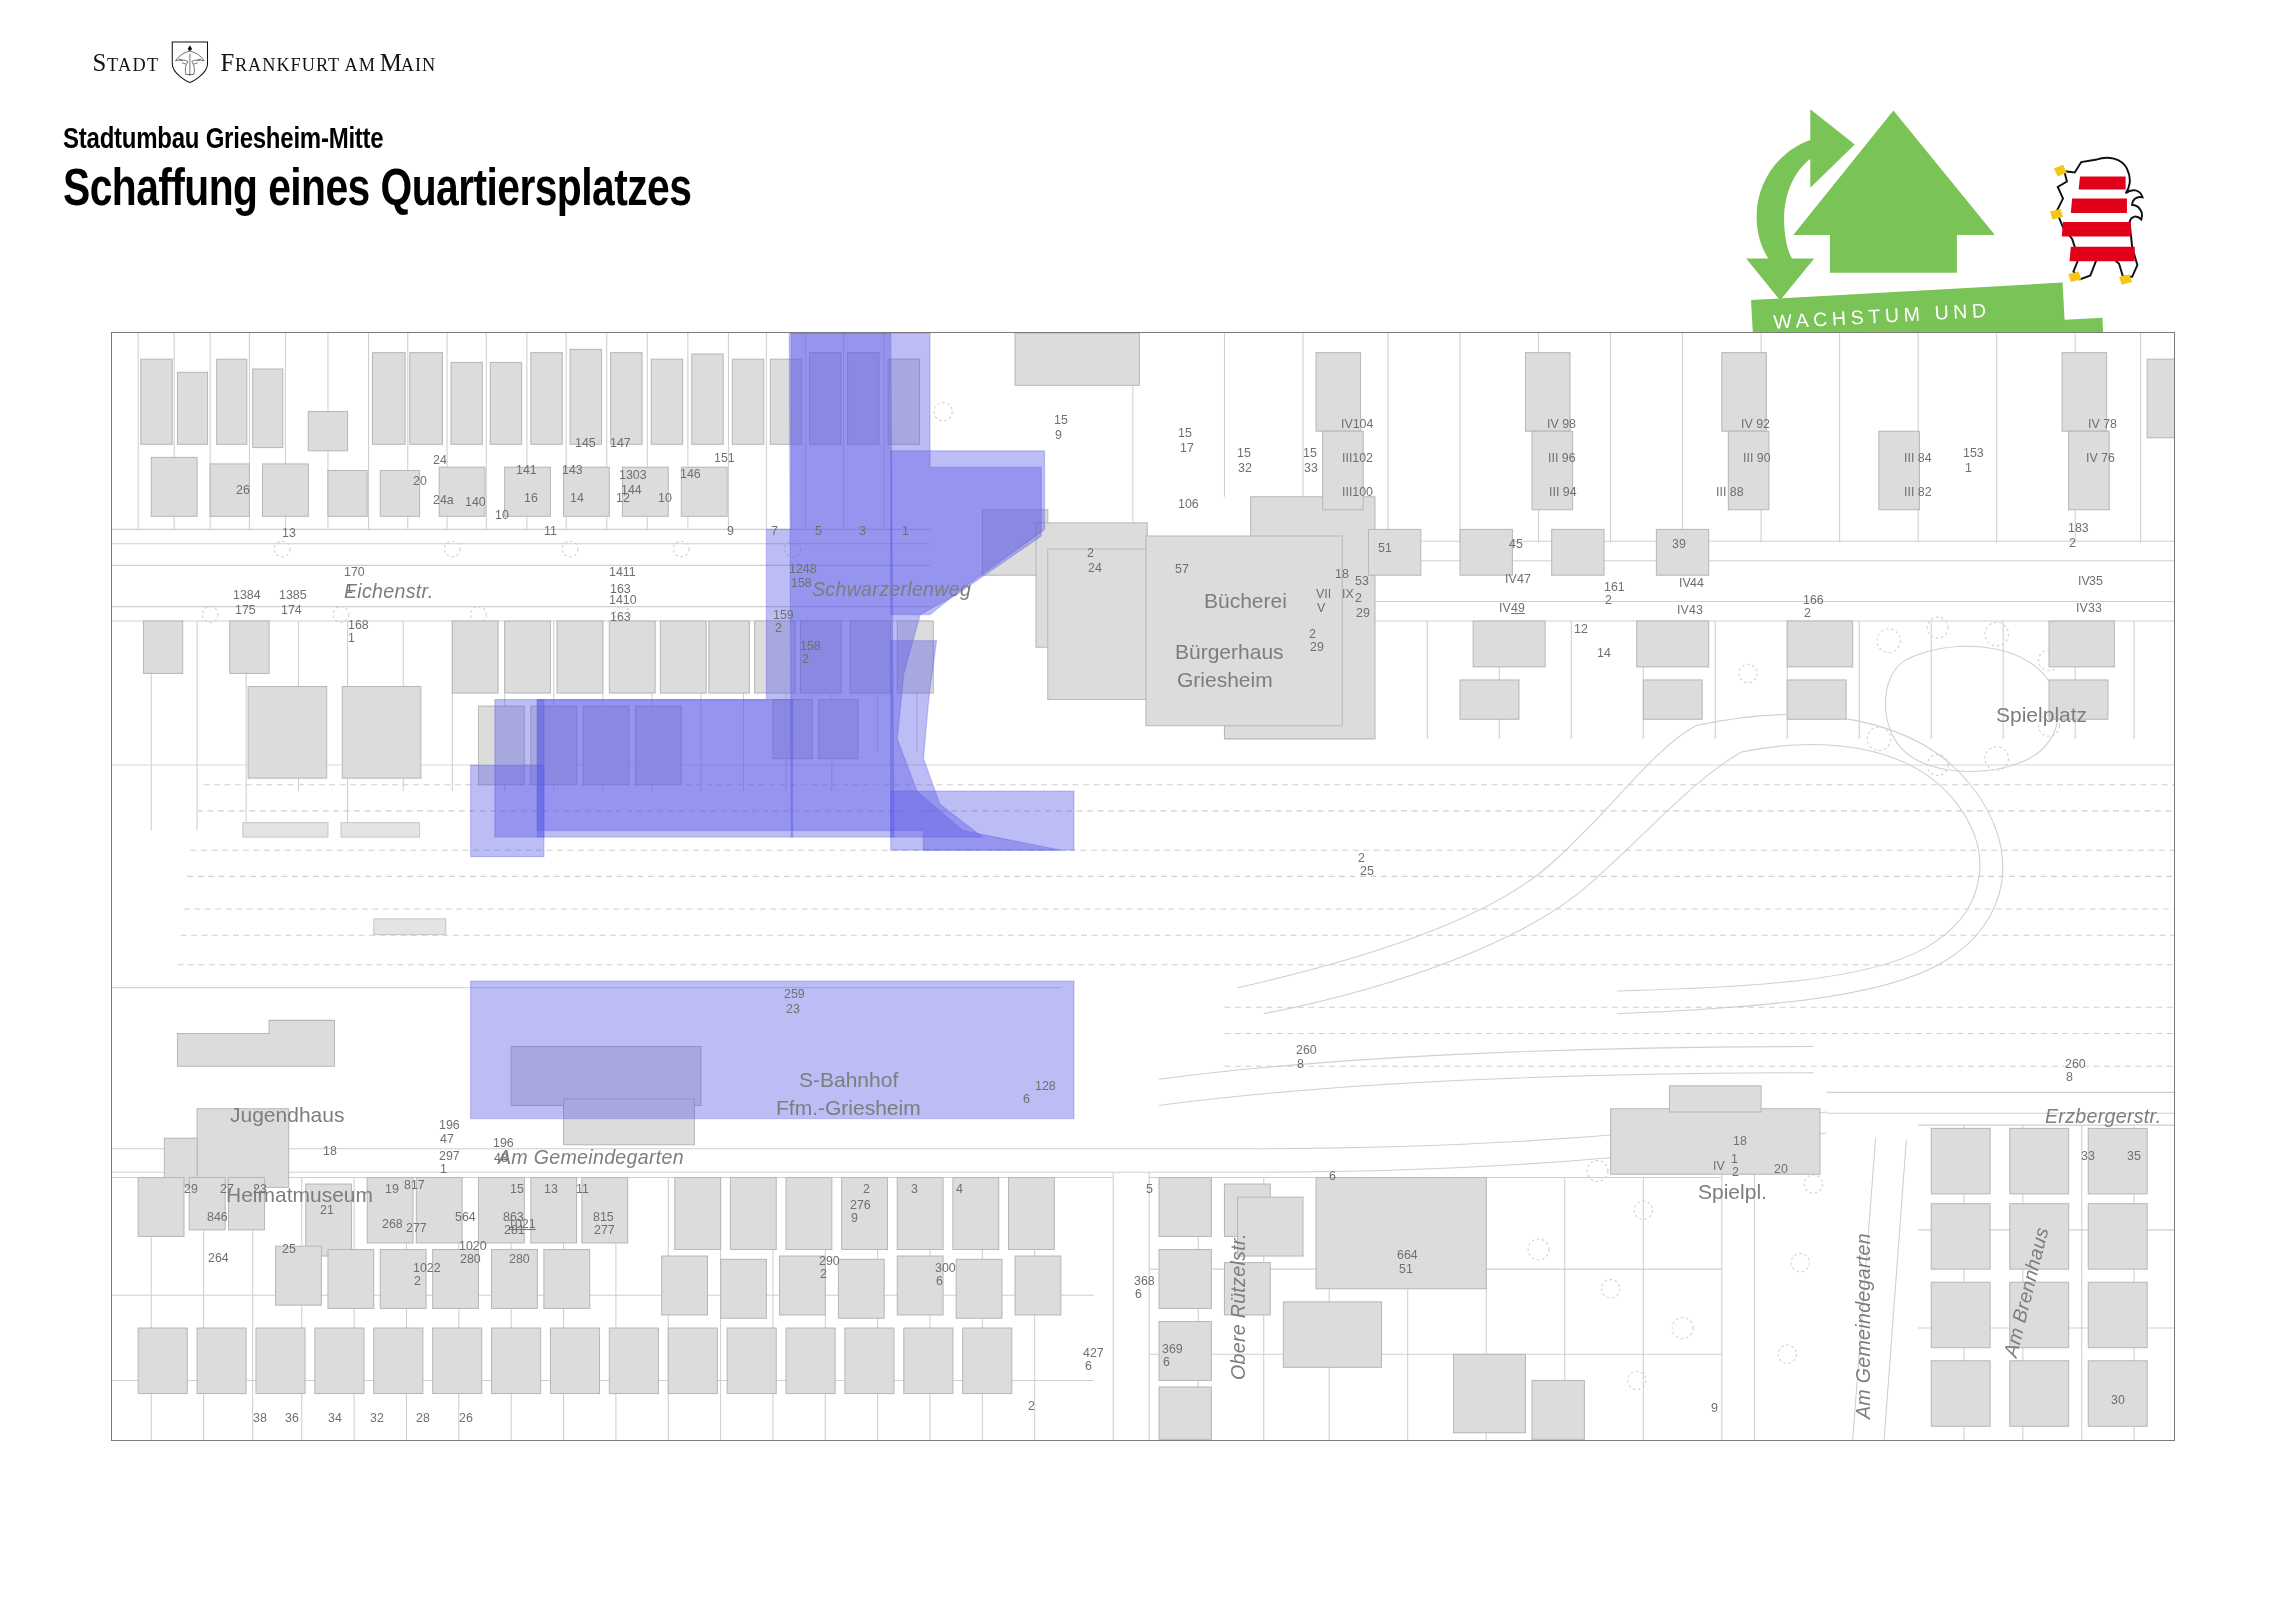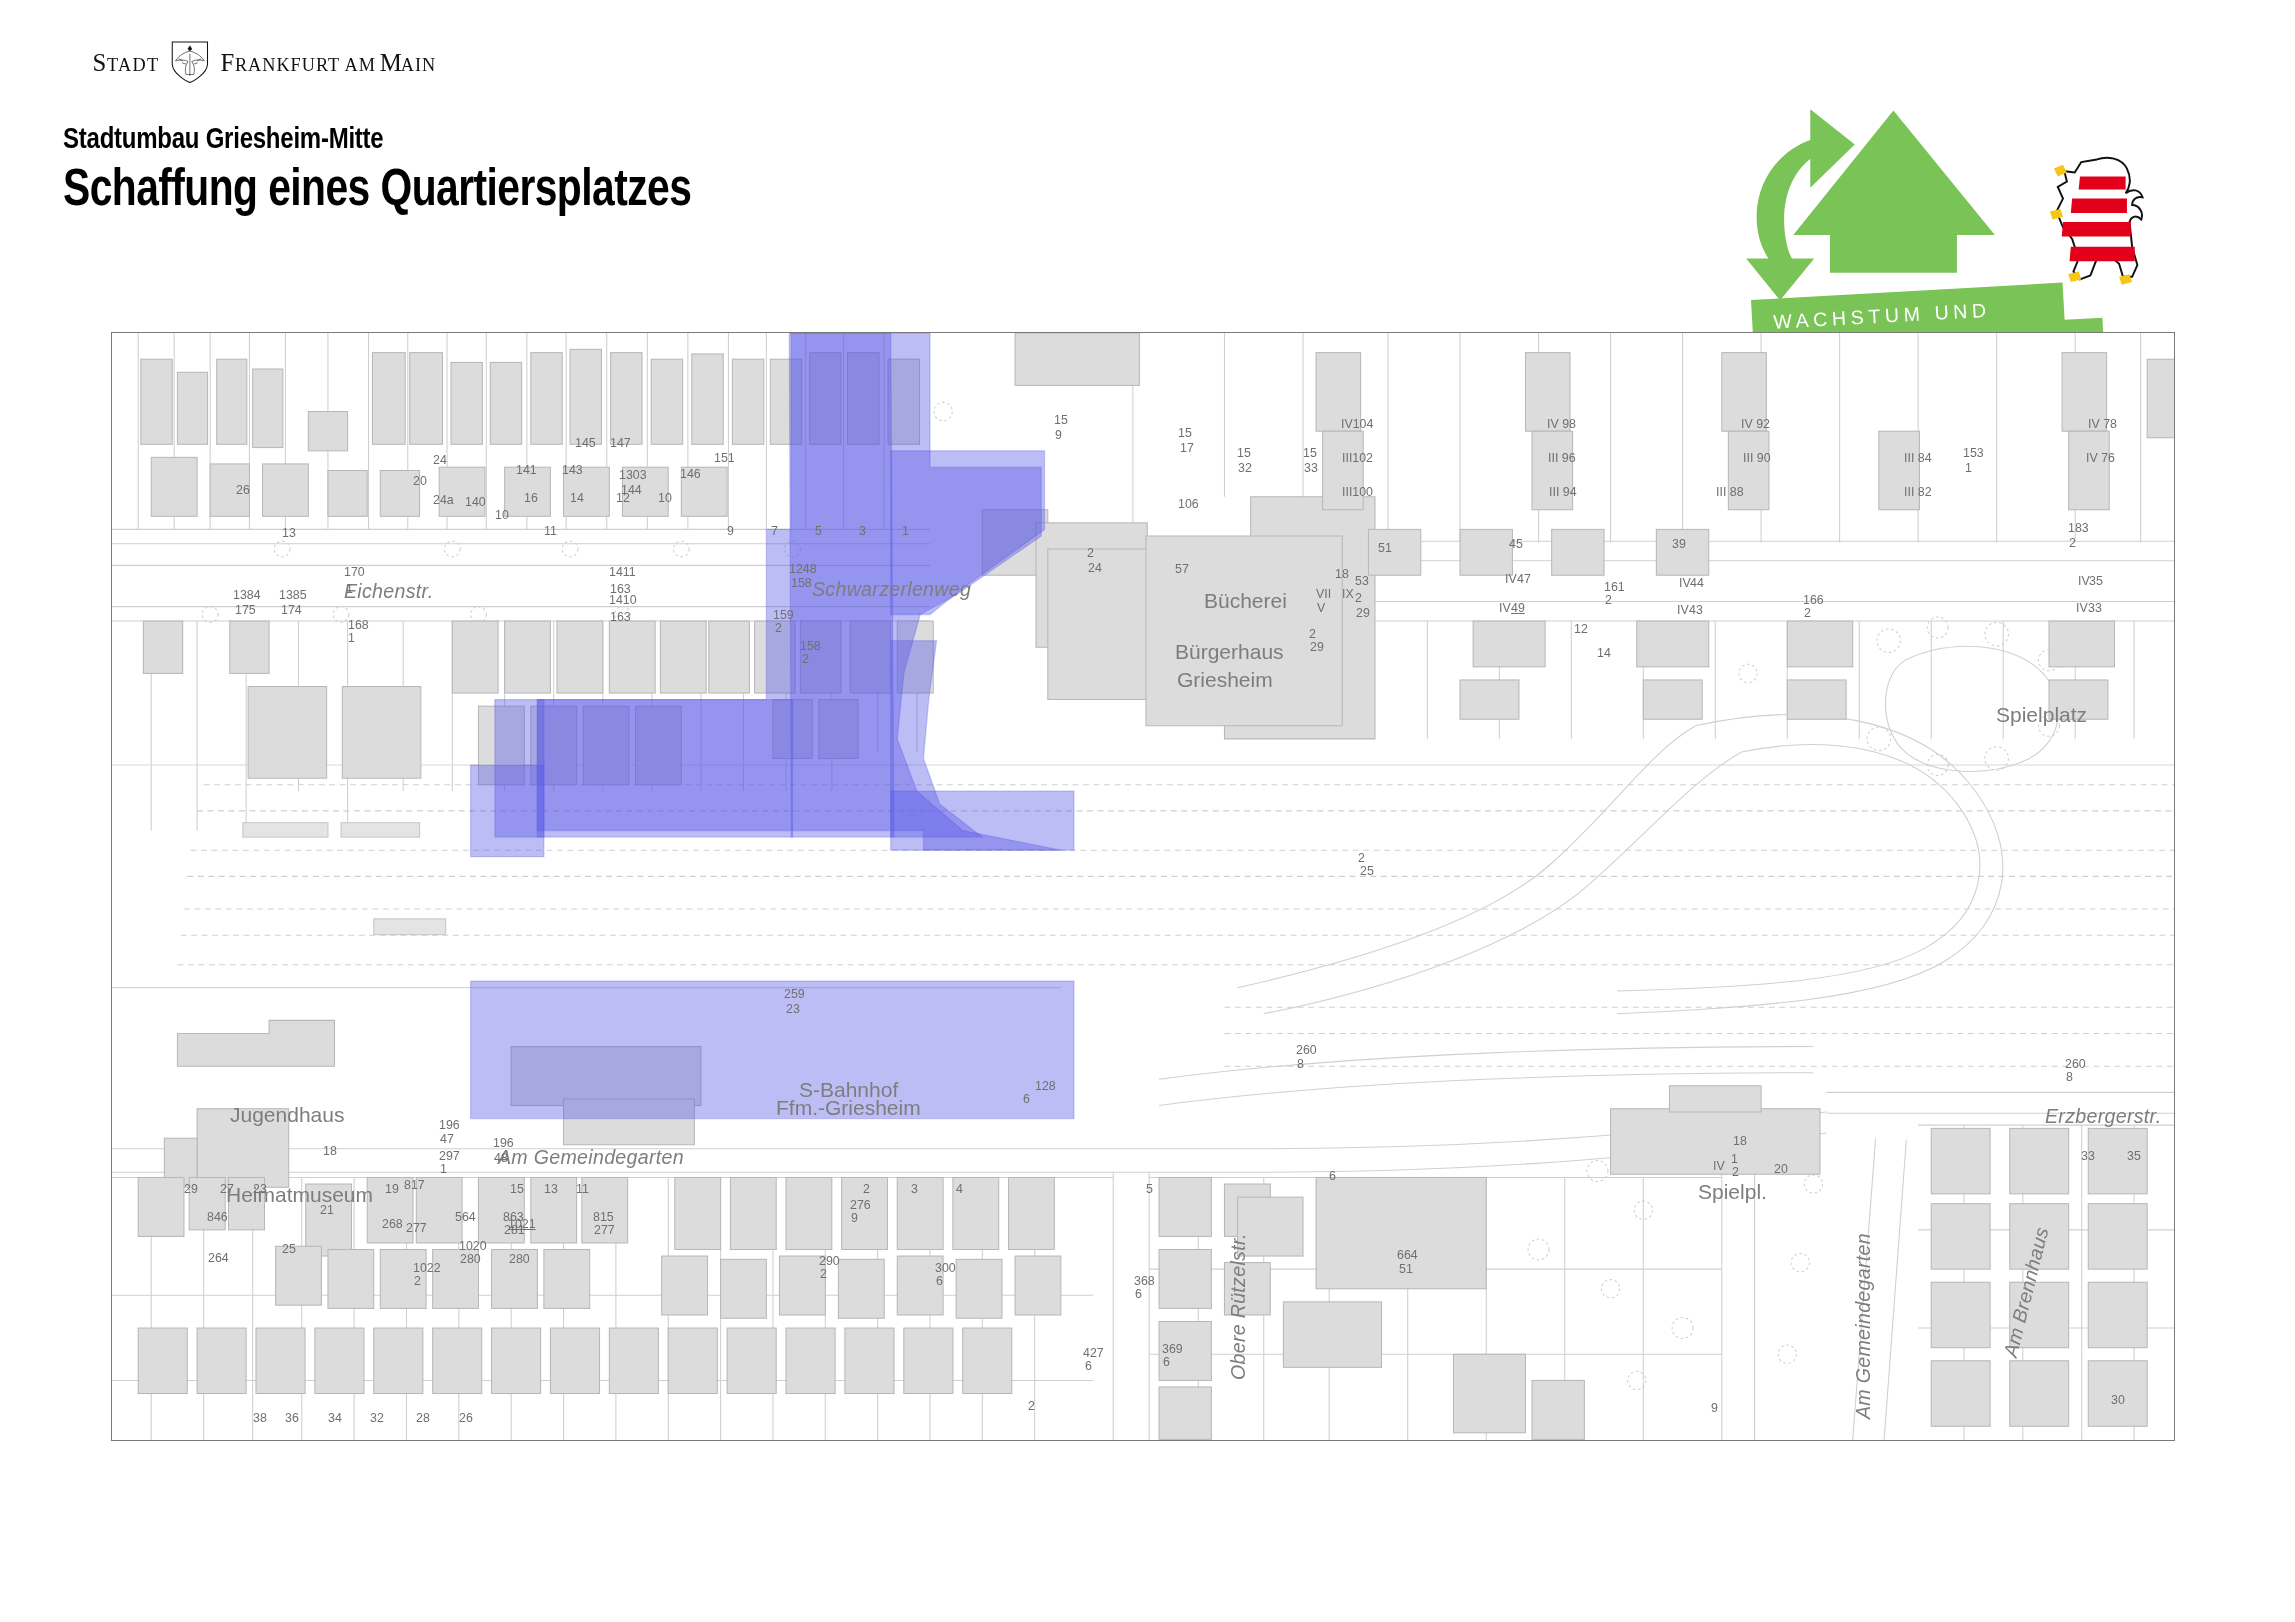--- a/index.html
+++ b/index.html
@@ -550,21 +550,21 @@
     <div class="map-label street-label rot-90" style="left:1115px;top:1047px;position:absolute;">Obere Rützelstr.</div>
     <div class="map-label street-label rot-90" style="left:1740px;top:1086px;position:absolute;">Am Gemeindegarten</div>
     <div class="map-label street-label rot-90" style="left:1887px;top:1021px;position:absolute;transform:rotate(-76deg);">Am Brennhaus</div>
   </div>
 
   <div>
     <div class="map-label poi-label" style="left:1092px;top:256px;position:absolute;">Bücherei</div>
     <div class="map-label poi-label" style="left:1063px;top:307px;position:absolute;">Bürgerhaus</div>
     <div class="map-label poi-label" style="left:1065px;top:335px;position:absolute;">Griesheim</div>
     <div class="map-label poi-label" style="left:1884px;top:370px;position:absolute;">Spielplatz</div>
-    <div class="map-label poi-label" style="left:687px;top:735px;position:absolute;margin-top:10px;">S-Bahnhof</div>
+    <div class="map-label poi-label" style="left:687px;top:735px;position:absolute;">S-Bahnhof</div>
     <div class="map-label poi-label" style="left:664px;top:763px;position:absolute;">Ffm.-Griesheim</div>
     <div class="map-label poi-label" style="left:118px;top:770px;position:absolute;">Jugendhaus</div>
     <div class="map-label poi-label" style="left:114px;top:850px;position:absolute;">Heimatmuseum</div>
     <div class="map-label poi-label" style="left:1586px;top:847px;position:absolute;">Spielpl.</div>
   </div>
 
   <div id="house-numbers">
       <div class="map-label hnum" style="position: absolute; left: 321px; top: 120px;">24</div>
       <div class="map-label hnum" style="position: absolute; left: 463px; top: 103px;">145</div>
       <div class="map-label hnum" style="position: absolute; left: 498px; top: 103px;">147</div>

